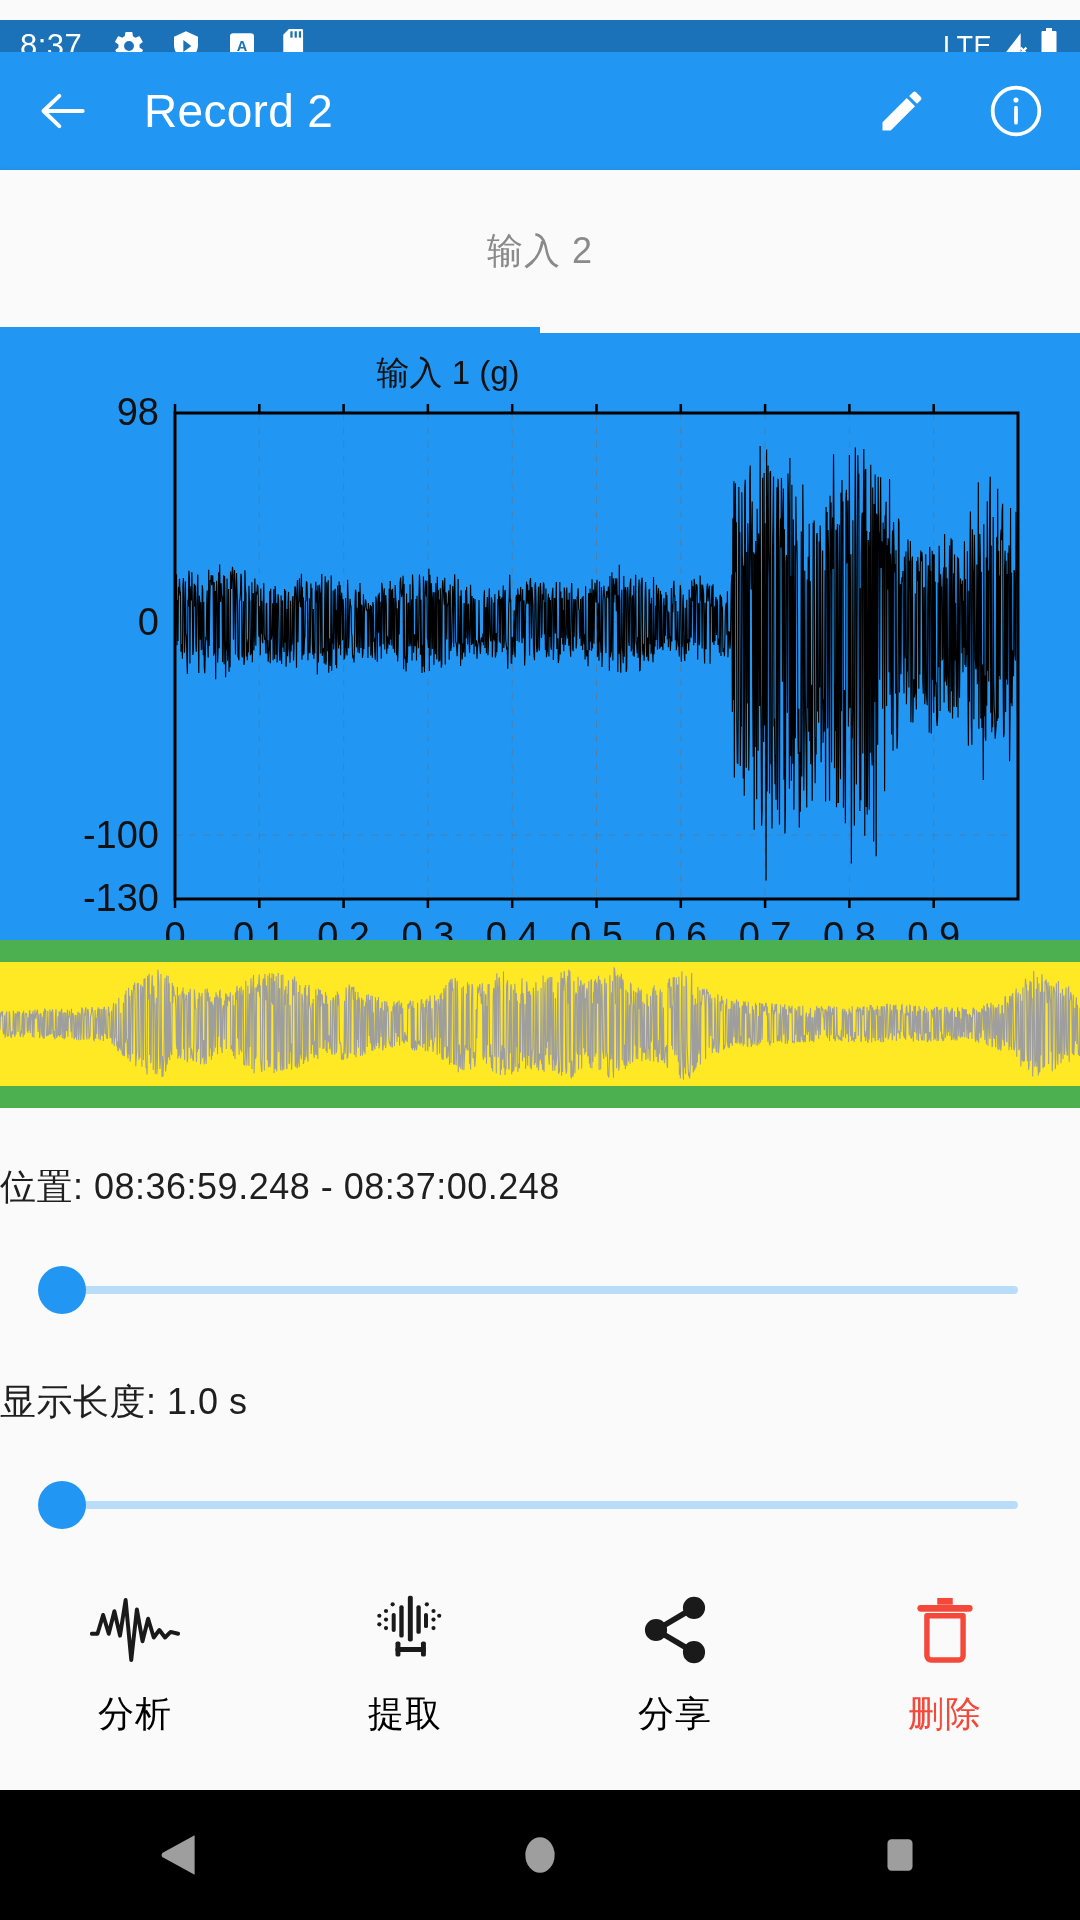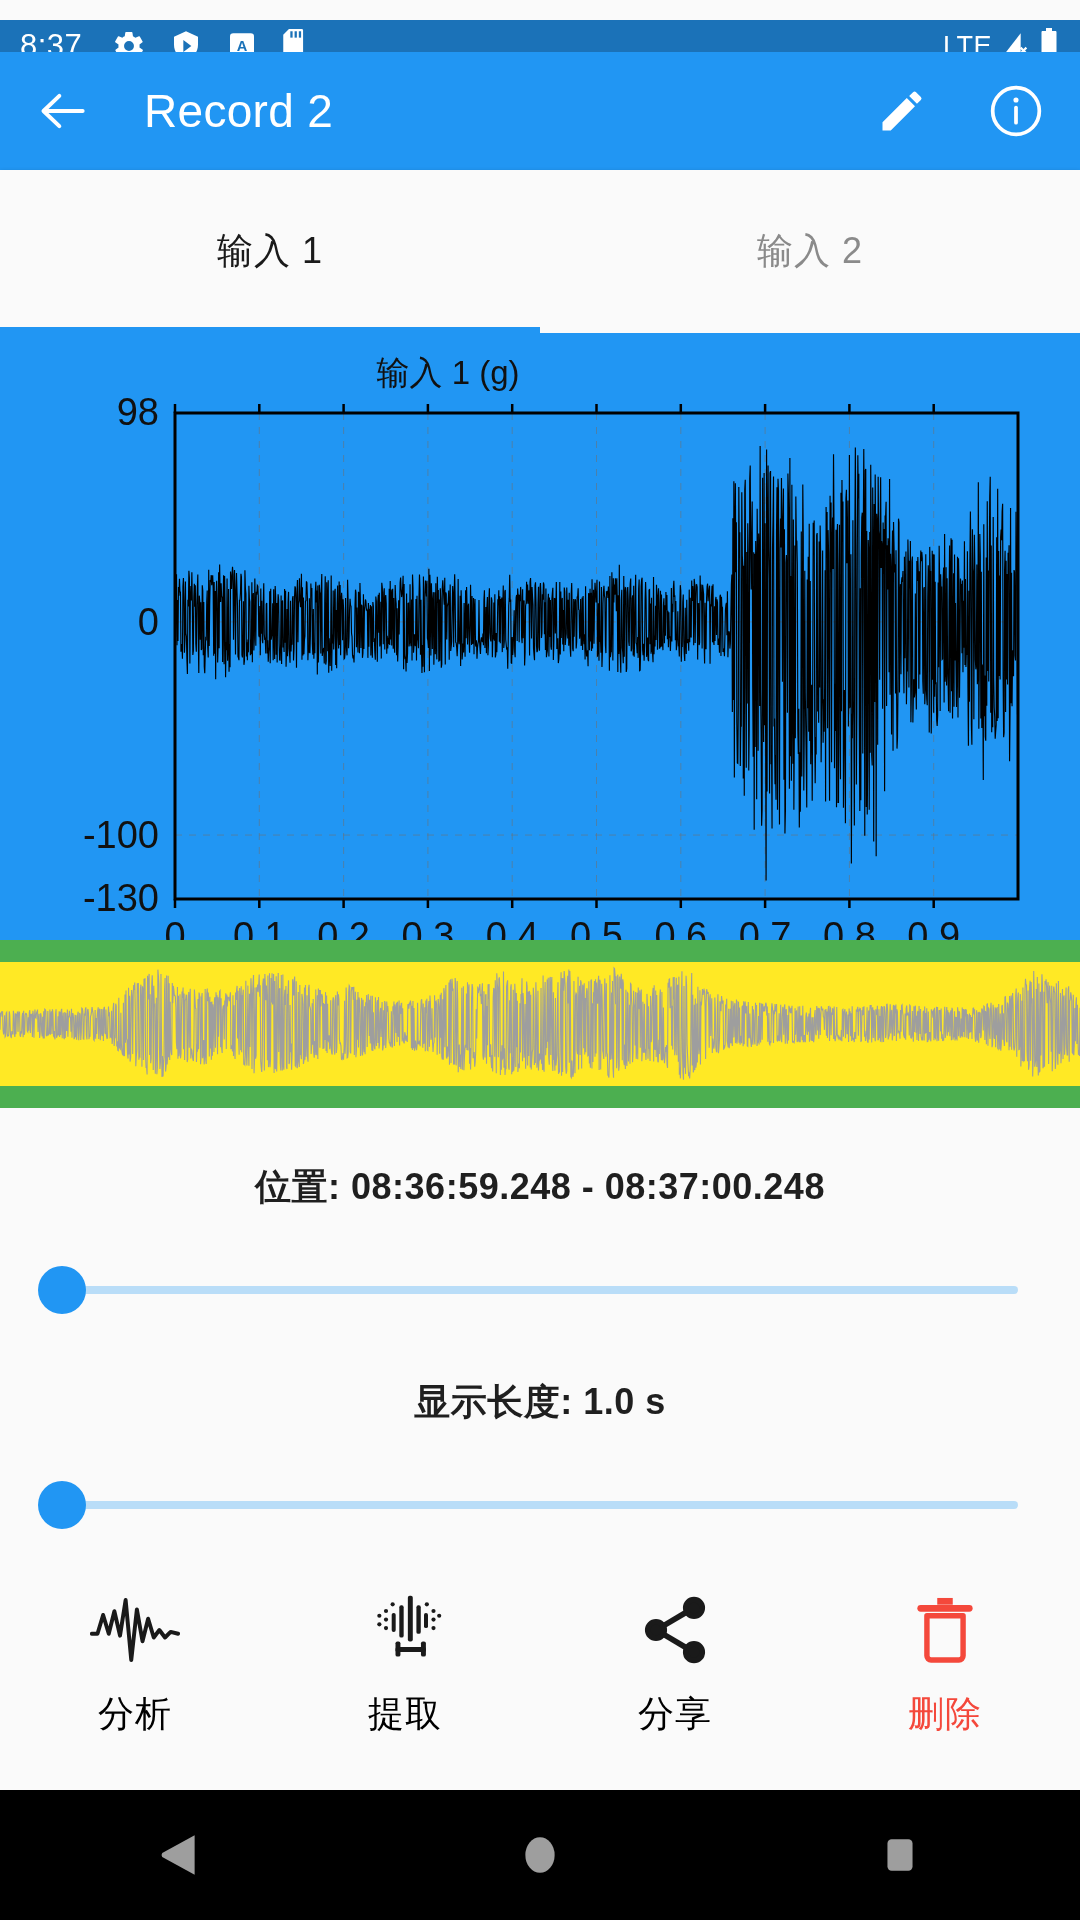--- a/index.html
+++ b/index.html
@@ -68,21 +68,21 @@
     background: #4caf50;
   }
   .overview-inner {
     position: absolute; top: 22px; left: 0; width: 1080px; height: 124px;
     background: #ffe925; overflow: hidden;
   }
 
   
   .controls { position: absolute; top: 1108px; left: 0; width: 1080px; }
   .label-line {
-    text-align: center; font-size: 36px; color: #1f1f1f; letter-spacing: .5px; font-weight: bold;
+    text-align: left; font-size: 36px; color: #1f1f1f; letter-spacing: .5px;
   }
   .pos-label { margin-top: 55px; }
   .slider-wrap {
     position: relative; width: 1080px; height: 100px; margin-top: 28px;
   }
   .slider-track {
     position: absolute; top: 50%; left: 62px; width: 956px; height: 8px;
     transform: translateY(-50%);
     background: #b9ddf8; border-radius: 4px;
   }
@@ -164,21 +164,20 @@
       </svg>
       <svg width="56" height="56" viewBox="0 0 24 24" fill="none" stroke="#fff" stroke-width="1.6">
         <circle cx="12" cy="12" r="10"></circle>
         <line x1="12" y1="10.5" x2="12" y2="17" stroke-linecap="round"></line>
         <circle cx="12" cy="7.3" r="1.1" fill="#fff" stroke="none"></circle>
       </svg>
     </div>
   </div>
 
   <div class="tabbar">
-    <div class="tab active">输入 1</div>
     <div class="tab inactive">输入 2</div>
     <div class="tab-indicator"></div>
   </div>
 
   <div class="chart-panel">
     <div class="chart-title">输入 1 (g)</div>
     <svg class="chart-svg" id="chart-svg" width="1080" height="607">
         <line x1="259.3" y1="80" x2="259.3" y2="566" stroke="#6f6f6f" stroke-width="1" stroke-dasharray="7,7" opacity="0.55"></line>
         <line x1="343.6" y1="80" x2="343.6" y2="566" stroke="#6f6f6f" stroke-width="1" stroke-dasharray="7,7" opacity="0.55"></line>
         <line x1="427.9" y1="80" x2="427.9" y2="566" stroke="#6f6f6f" stroke-width="1" stroke-dasharray="7,7" opacity="0.55"></line>

